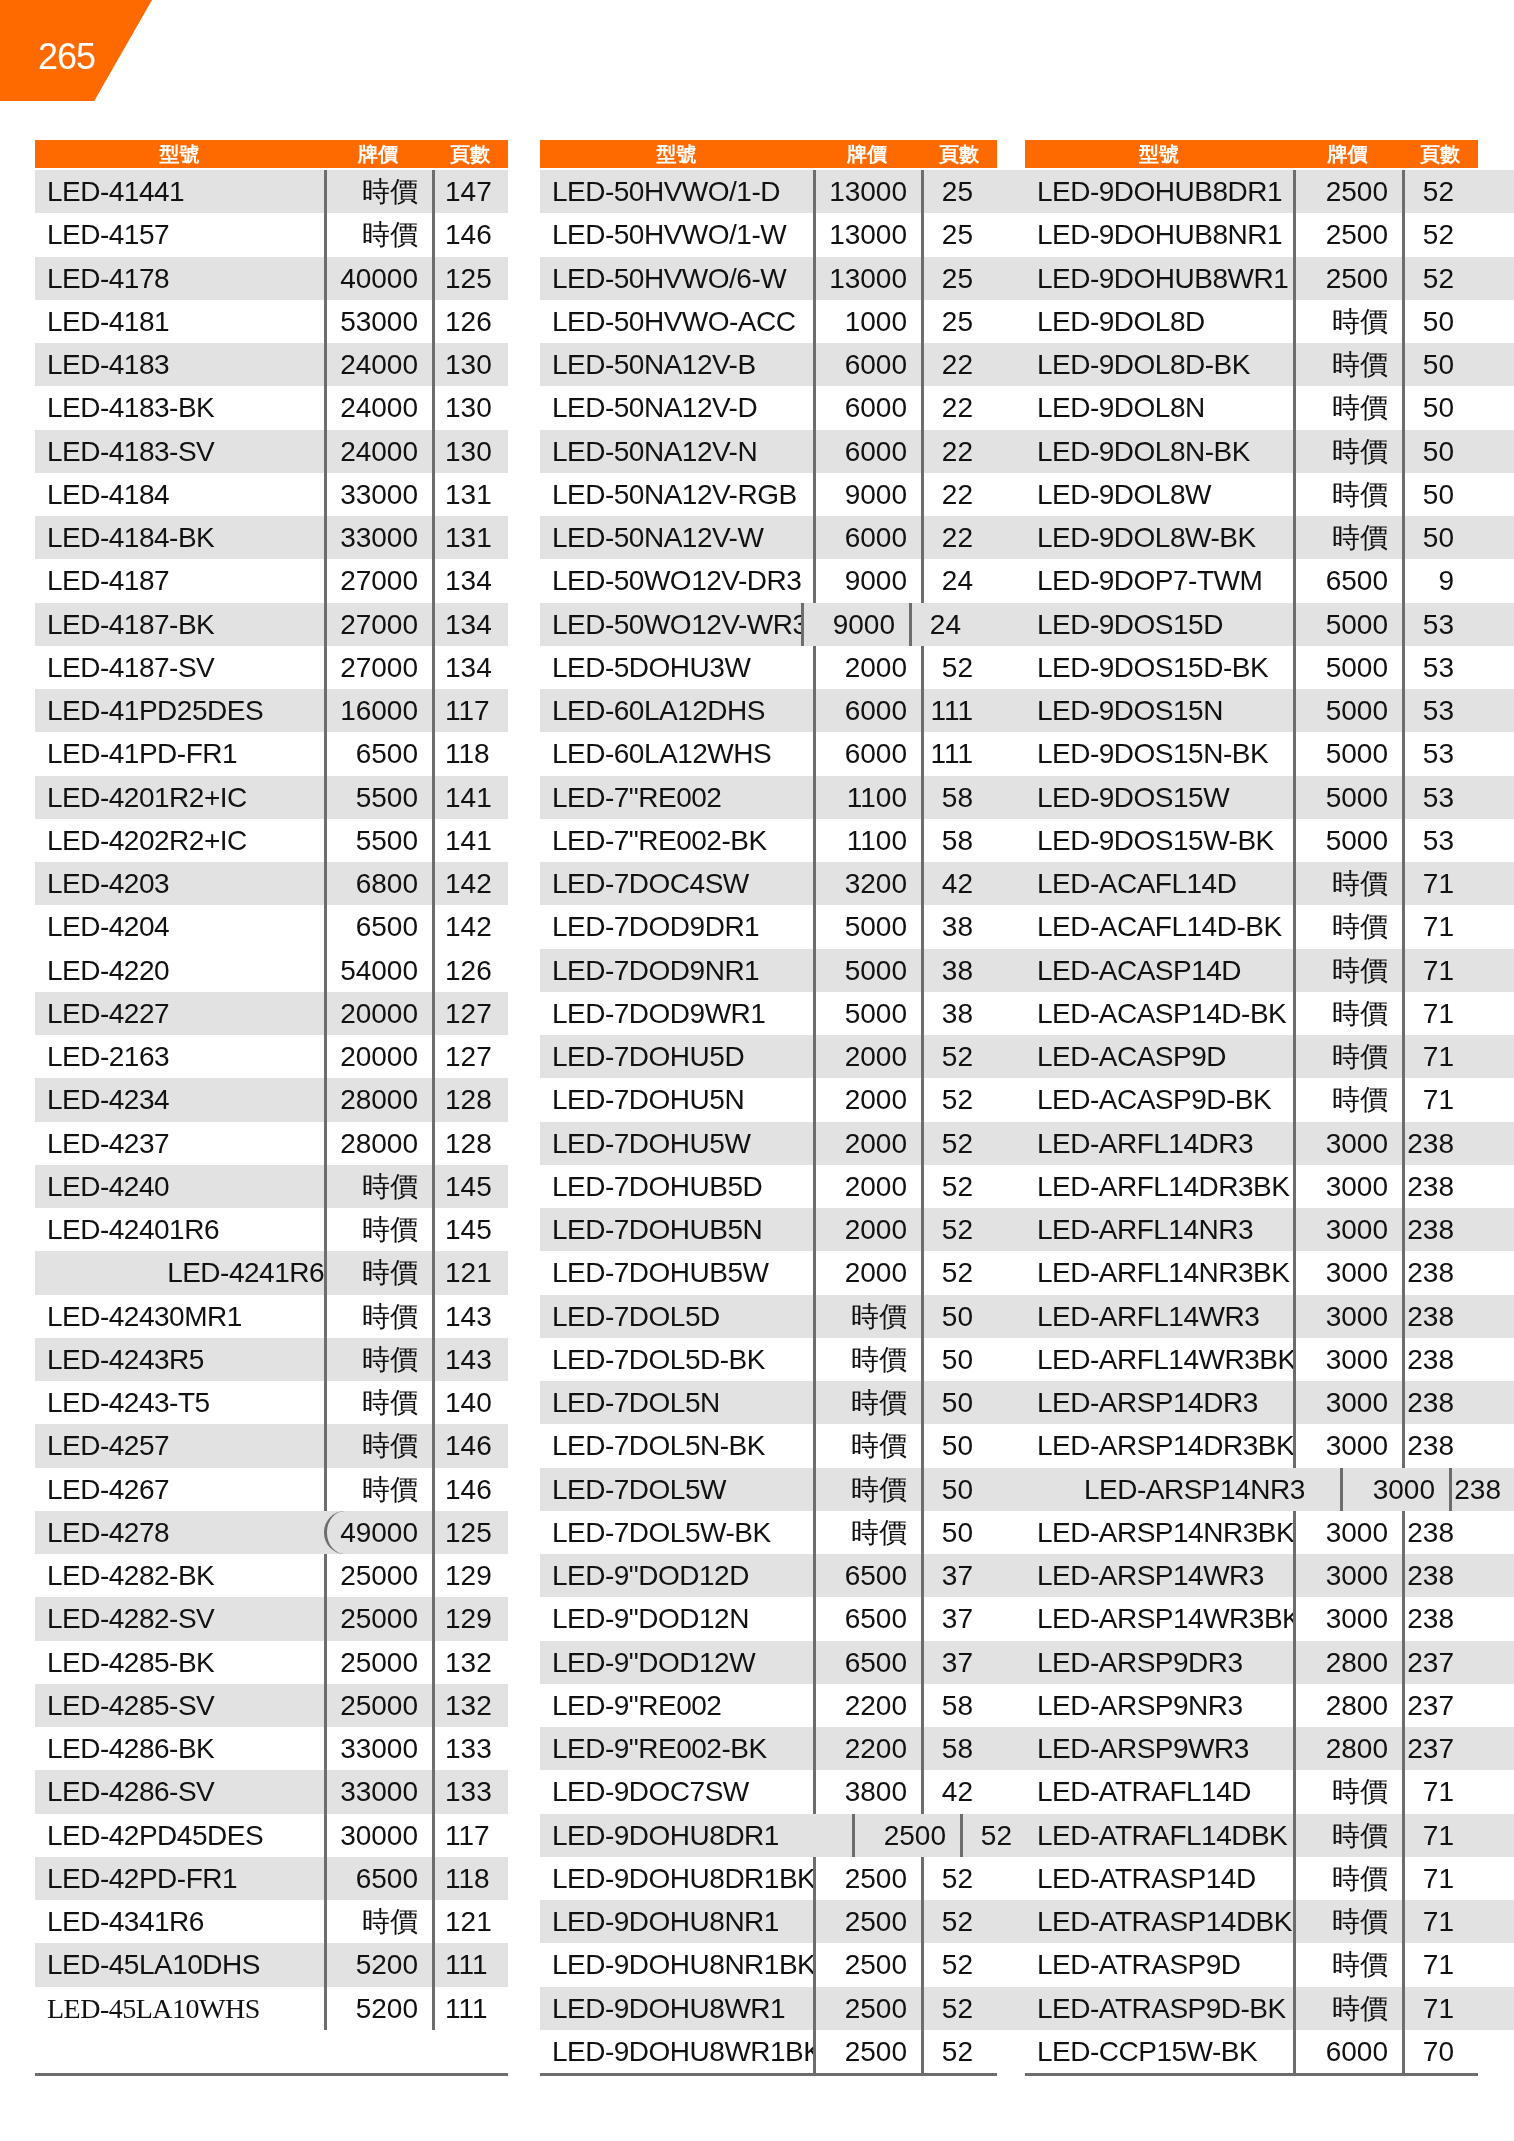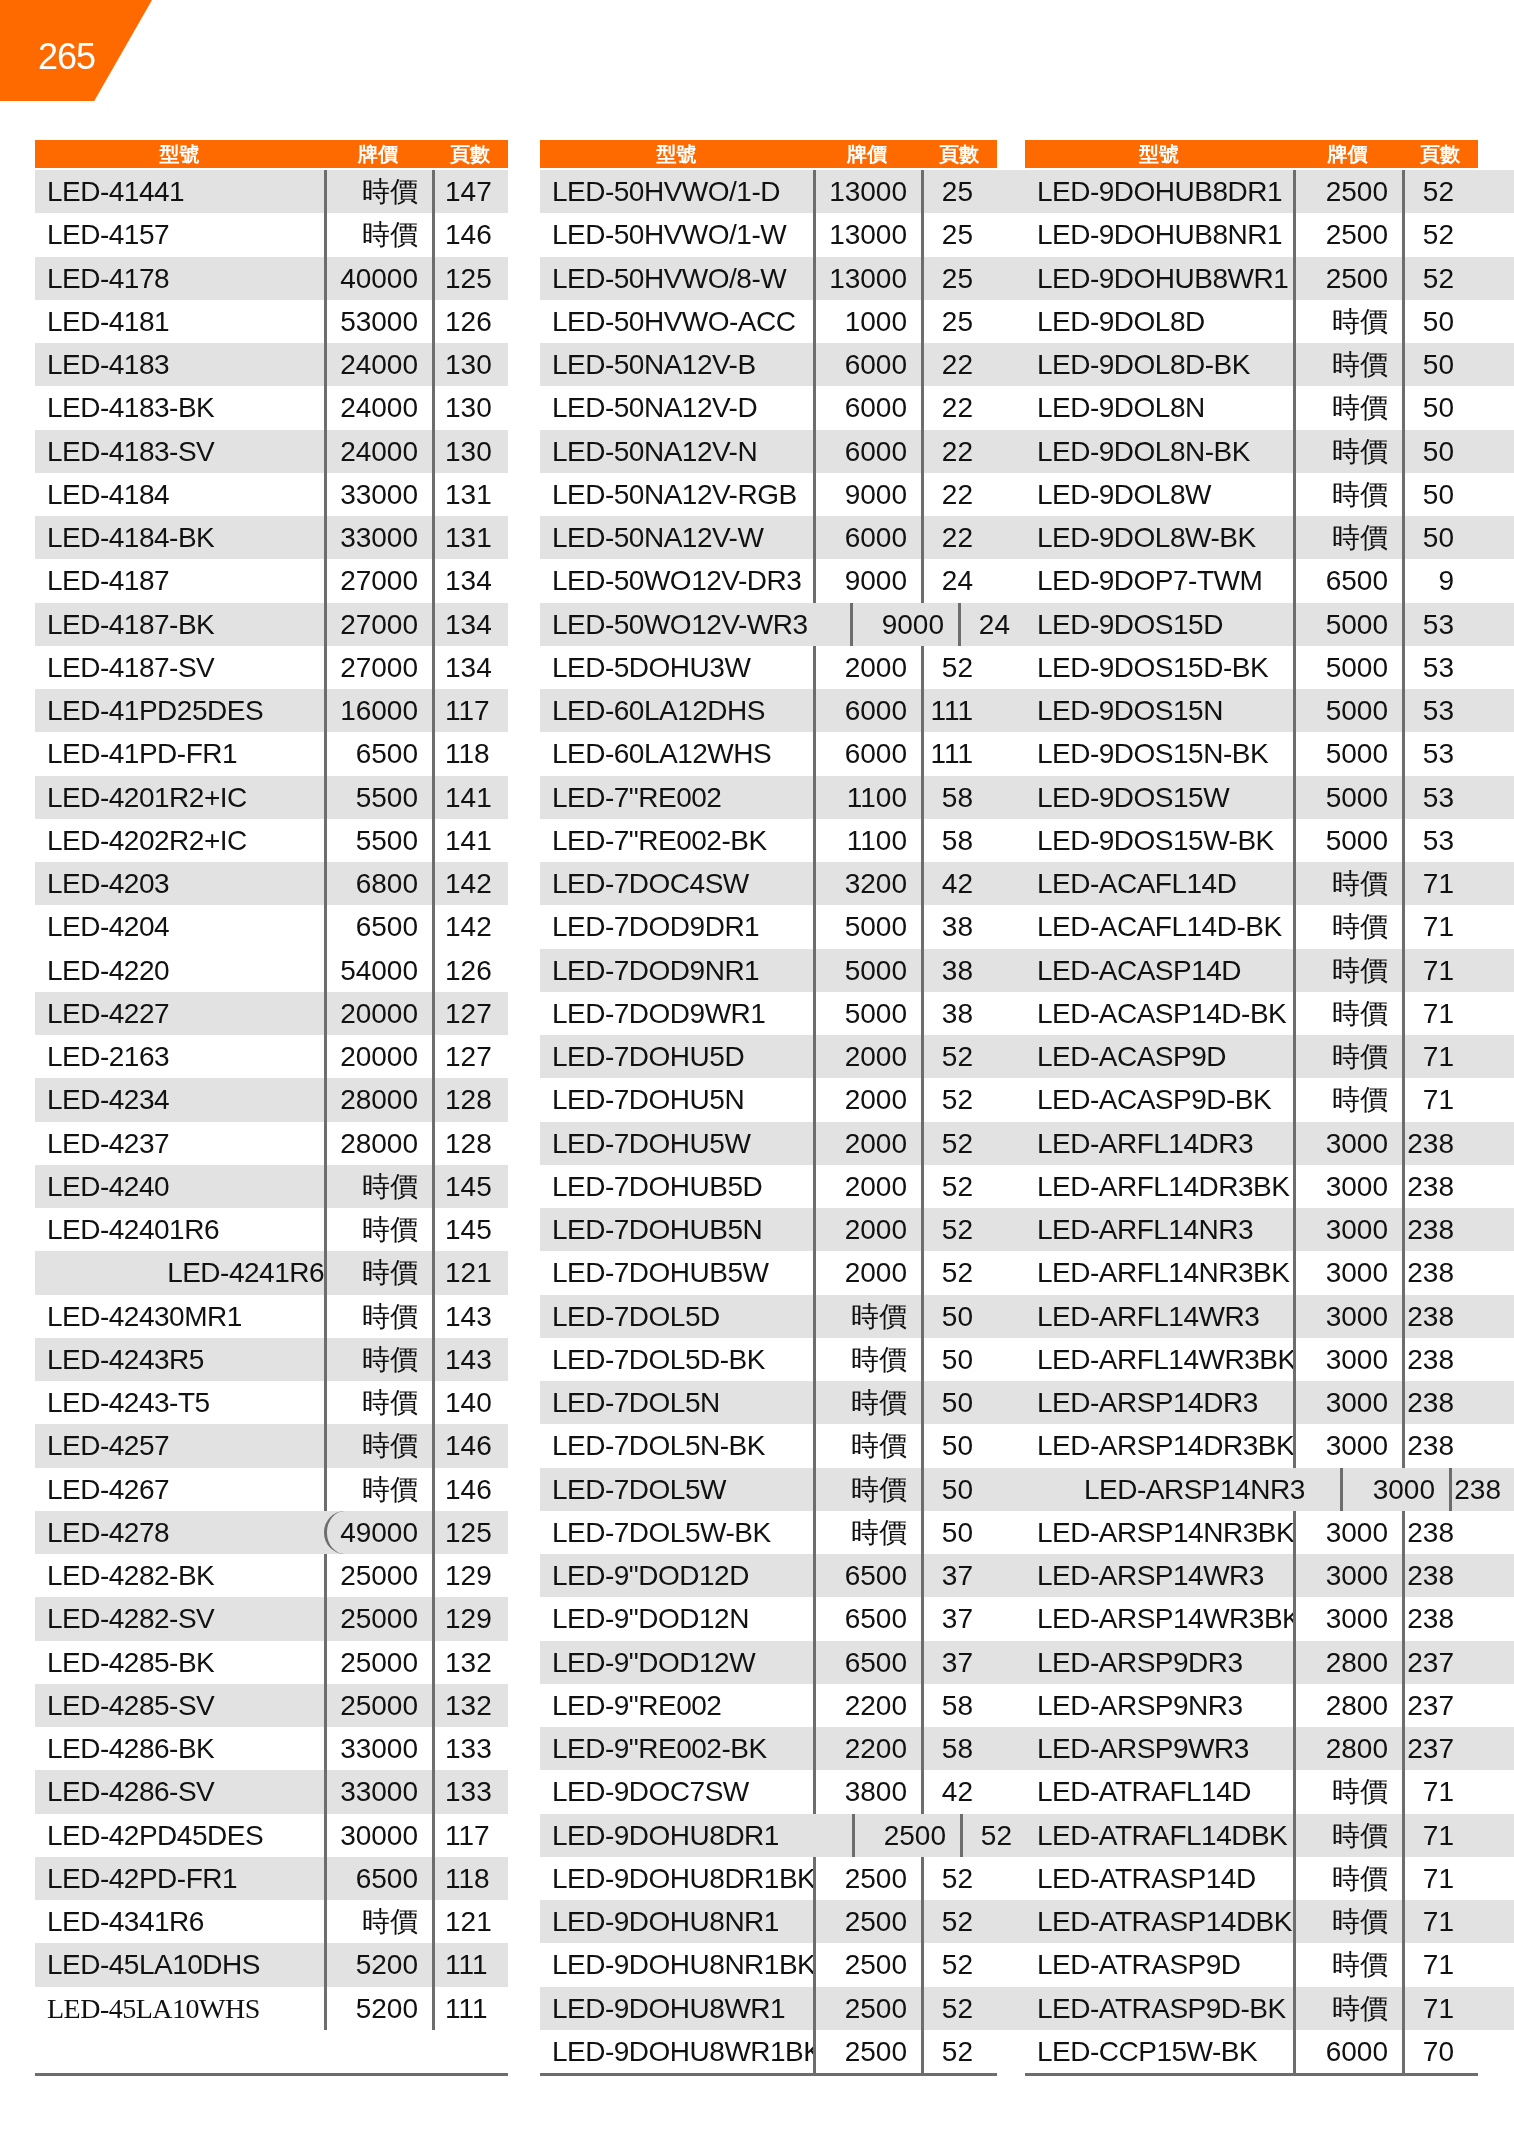--- a/index.html
+++ b/index.html
@@ -267,21 +267,21 @@
         <div class="c-model" style="width: 273px;">LED-50HVWO/1-D</div>
         <div class="c-price" style="width: 108px;">13000</div>
         <div class="c-page" style="width: 76px;">25</div>
       </div>
       <div class="row">
         <div class="c-model" style="width: 273px;">LED-50HVWO/1-W</div>
         <div class="c-price" style="width: 108px;">13000</div>
         <div class="c-page" style="width: 76px;">25</div>
       </div>
       <div class="row odd">
-        <div class="c-model" style="width: 273px;">LED-50HVWO/8-W</div>
+        <div class="c-model" style="width: 273px;">LED-50HVWO/6-W</div>
         <div class="c-price" style="width: 108px;">13000</div>
         <div class="c-page" style="width: 76px;">25</div>
       </div>
       <div class="row">
         <div class="c-model" style="width: 273px;">LED-50HVWO-ACC</div>
         <div class="c-price" style="width: 108px;">1000</div>
         <div class="c-page" style="width: 76px;">25</div>
       </div>
       <div class="row odd">
         <div class="c-model" style="width: 273px;">LED-50NA12V-B</div>
@@ -307,21 +307,21 @@
         <div class="c-model" style="width: 273px;">LED-50NA12V-W</div>
         <div class="c-price" style="width: 108px;">6000</div>
         <div class="c-page" style="width: 76px;">22</div>
       </div>
       <div class="row">
         <div class="c-model" style="width: 273px;">LED-50WO12V-DR3</div>
         <div class="c-price" style="width: 108px;">9000</div>
         <div class="c-page" style="width: 76px;">24</div>
       </div>
       <div class="row odd">
-        <div class="c-model" style="width: 310px;">LED-50WO12V-WR3</div>
+        <div class="c-model" style="width: 261px;">LED-50WO12V-WR3</div>
         <div class="c-price" style="width: 108px;">9000</div>
         <div class="c-page" style="width: 76px;">24</div>
       </div>
       <div class="row">
         <div class="c-model" style="width: 273px;">LED-5DOHU3W</div>
         <div class="c-price" style="width: 108px;">2000</div>
         <div class="c-page" style="width: 76px;">52</div>
       </div>
       <div class="row odd">
         <div class="c-model" style="width: 273px;">LED-60LA12DHS</div>

